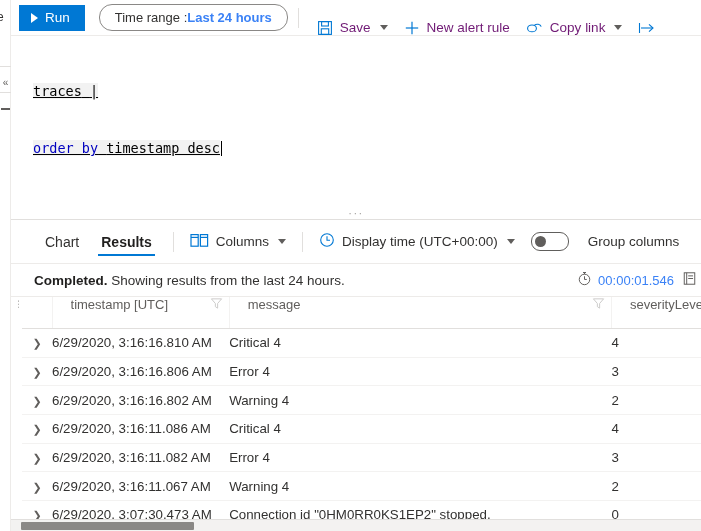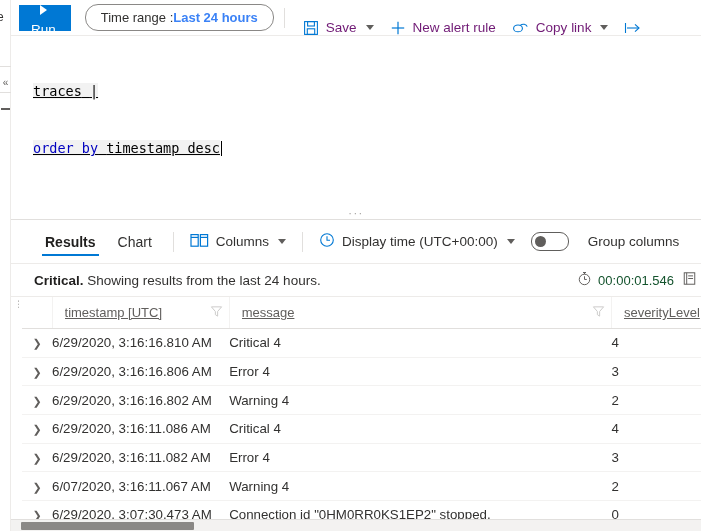--- a/index.html
+++ b/index.html
@@ -91,21 +91,20 @@
     gap: 7px;
     background: #0078d4;
     color: #ffffff;
     height: 26px;
     padding: 0 15px 0 12px;
     border: none;
     font-size: 13.5px;
     font-family: "Liberation Sans", sans-serif;
     cursor: pointer;
     white-space: nowrap;
-    flex-direction: column;
   }
   .run-btn .tri {
     width: 0; height: 0;
     border-left: 7px solid #ffffff;
     border-top: 5px solid transparent;
     border-bottom: 5px solid transparent;
     display: inline-block;
   }
   .timerange-pill {
     display: inline-flex;
@@ -301,21 +300,21 @@
     display: flex;
     align-items: center;
     gap: 8px;
     padding-right: 4px;
   }
   .status-metric {
     display: inline-flex;
     align-items: center;
     gap: 6px;
     font-size: 13px;
-    color: #14532d;
+    color: #3b82f6;
     white-space: nowrap;
     justify-content: flex-end;
   }
 
   
   .grid {
     position: absolute;
     left: 11px;
     top: 297px;
     width: 690px;
@@ -355,25 +354,23 @@
   table.rows thead th {
     height: 31px;
     border-bottom: 1px solid #e1dfdd;
     color: #605e5c;
     font-size: 13px;
     border-right: 1px solid #f3f2f1;
     position: relative;
   }
   thead .hdr-inner {
     display: flex;
-    align-items: center;
     height: 31px;
-    padding-left: 12px;
+    padding-left: 18px;
     padding-right: 6px;
-    text-decoration: underline;
   }
   thead .hdr-label { flex: 1; overflow: hidden; }
   .funnel { flex: none; opacity: .55; }
 
   table.rows tbody td {
     height: 27.7px;
     border-bottom: 1px solid #f3f2f1;
     font-size: 13.3px;
     color: #323130;
   }
@@ -486,25 +483,25 @@
     <div class="line"><span class="sel-bg"><span class="tbl">traces</span> <span class="pipe">|</span></span></div>
     <div class="line"><span class="sel-bg"><span class="kw">order by</span> <span class="tbl">timestamp desc</span></span><span class="caret"></span></div>
   </div>
 </div>
 
 <div class="splitter">
   <div class="grip">···</div>
 </div>
 
 <div class="results-tabs">
+  <div class="tab">
+    <span>Chart</span>
+  </div>
   <div class="tab active">
     <span>Results</span>
-  </div>
-  <div class="tab">
-    <span>Chart</span>
   </div>
 
   <div class="vsep"></div>
 
   <div class="tool-item">
     <span>
       <svg width="19" height="15" viewBox="0 0 19 15" fill="none" stroke="#0078d4" stroke-width="1.2">
         <rect x="1" y="1.6" width="7.2" height="11.6"></rect>
         <rect x="10.4" y="1.6" width="7.2" height="11.6"></rect>
         <line x1="1" y1="4.4" x2="8.2" y2="4.4"></line>
@@ -531,21 +528,21 @@
   <div style="width:10px"></div>
 
   <div class="toggle">
     <div class="knob"></div>
   </div>
   <div class="group-cols-label">Group columns</div>
 </div>
 
 <div class="status-strip">
   <div class="status-text">
-    <b>Critical.</b><span> Showing results from the last 24 hours.</span>
+    <b>Completed.</b><span> Showing results from the last 24 hours.</span>
   </div>
   <div class="status-right">
     <div class="status-metric">
       <span>
         <svg width="15" height="15" viewBox="0 0 16 16" fill="none" stroke="#605e5c" stroke-width="1.05">
           <circle cx="8" cy="9" r="5.6"></circle>
           <path d="M8 5.6 V9 H10.4"></path>
           <line x1="6.4" y1="1.6" x2="9.6" y2="1.6"></line>
           <line x1="8" y1="1.6" x2="8" y2="3.4"></line>
         </svg>
@@ -632,21 +629,21 @@
         <td class="sev-val">4</td>
       </tr>
       <tr>
         <td><span class="expander">❯</span></td>
         <td class="cell-pad">6/29/2020, 3:16:11.082 AM</td>
         <td class="cell-pad">Error 4</td>
         <td class="sev-val">3</td>
       </tr>
       <tr>
         <td><span class="expander">❯</span></td>
-        <td class="cell-pad">6/07/2020, 3:16:11.067 AM</td>
+        <td class="cell-pad">6/29/2020, 3:16:11.067 AM</td>
         <td class="cell-pad">Warning 4</td>
         <td class="sev-val">2</td>
       </tr>
       <tr>
         <td><span class="expander">❯</span></td>
         <td class="cell-pad">6/29/2020, 3:07:30.473 AM</td>
         <td class="cell-pad">Connection id "0HM0RR0KS1EP2" stopped.</td>
         <td class="sev-val">0</td>
       </tr>
     </tbody>

